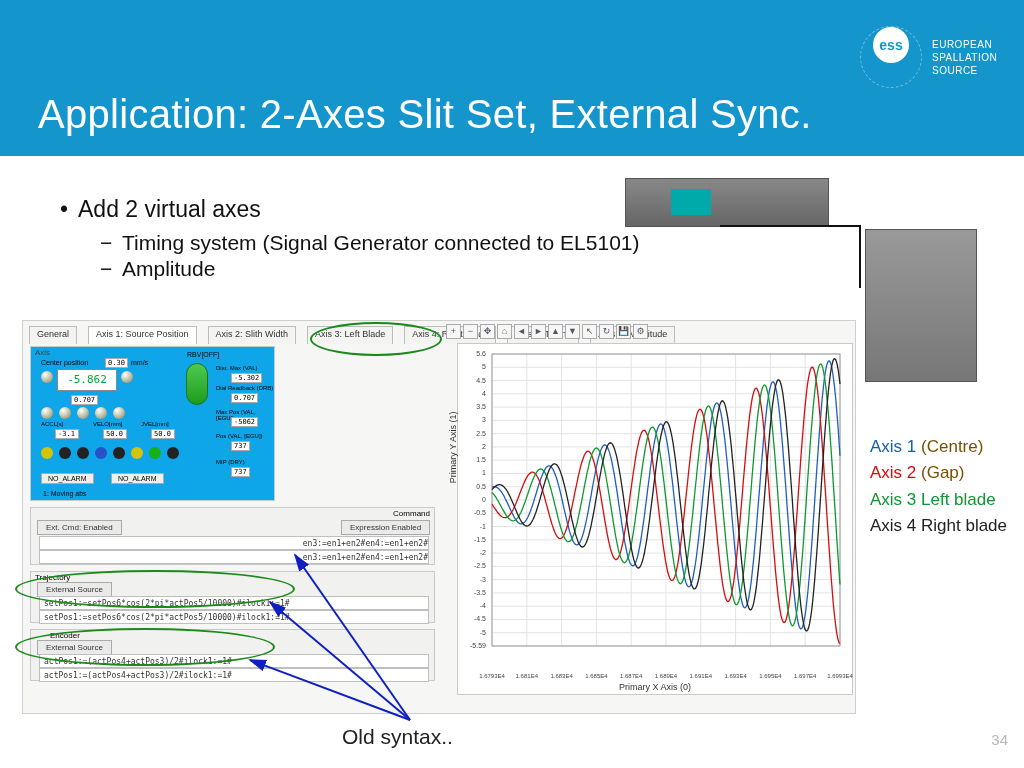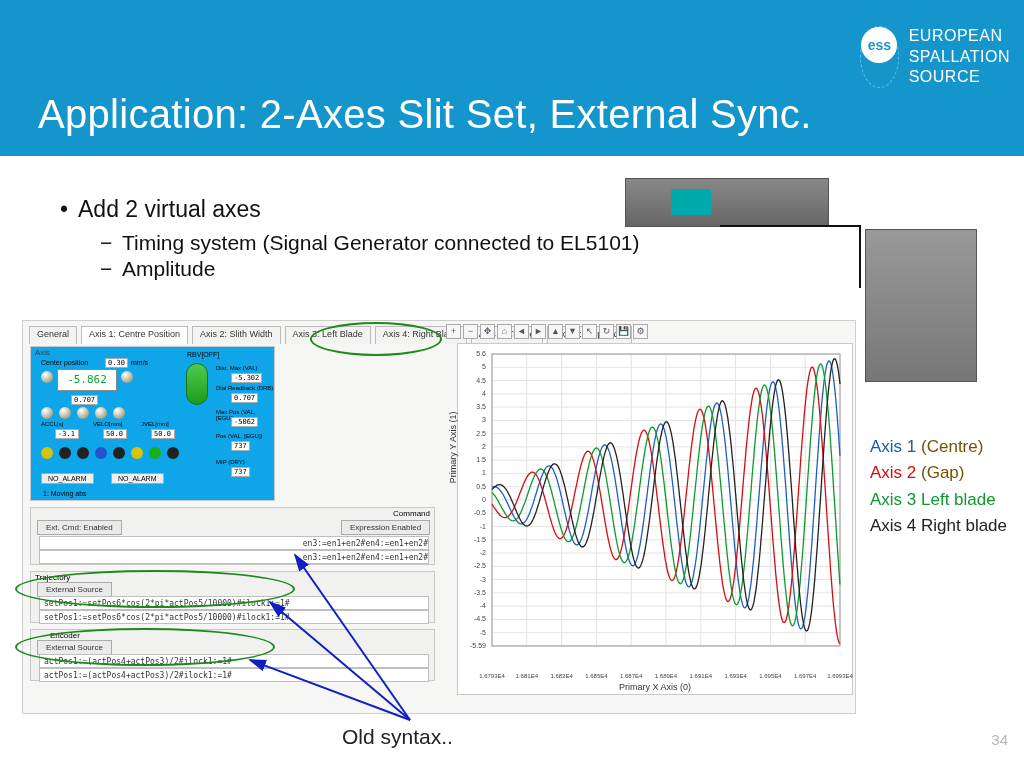--- a/index.html
+++ b/index.html
@@ -5,21 +5,21 @@
   * { box-sizing: border-box; margin: 0; padding: 0; }
   html, body { width: 1024px; height: 768px; font-family: Arial, Helvetica, sans-serif; background:#fff; overflow:hidden; }
   .page { position:relative; width:1024px; height:768px; }
 
   
   .header { position:absolute; left:0; top:0; width:1024px; height:156px; background:#1495cb; }
   .title { position:absolute; left:38px; top:92px; font-size:40px; font-weight:400; color:#fff; letter-spacing:.3px; }
   .logo { position:absolute; right:14px; top:28px; width:150px; height:58px; display:flex; align-items:center; gap:10px; }
   .logo-mark { width:62px; height:62px; border-radius:50%; border:1px dashed rgba(255,255,255,.4); display:flex; align-items:flex-start; justify-content:center; position:relative; }
   .logo-mark .disc { width:36px; height:36px; border-radius:50%; background:#fff; display:flex; align-items:center; justify-content:center; color:#1495cb; font-weight:700; font-size:14px; }
-  .logo-text { color:#fff; font-size:16px; line-height:1.3; letter-spacing:.5px; }
+  .logo-text { color:#fff; font-size:10px; line-height:1.3; letter-spacing:.5px; }
 
   
   .bullets { position:absolute; left:78px; top:196px; font-size:23px; color:#111; }
   .b1 { position:relative; }
   .b1::before { content:"•"; position:absolute; left:-18px; top:0; }
   .sub { margin-left:44px; margin-top:8px; font-size:21px; }
   .sub div { position:relative; margin-bottom:2px; }
   .sub div::before { content:"−"; position:absolute; left:-22px; top:0; }
 
   
@@ -30,21 +30,21 @@
 
   
   .legend { position:absolute; left:870px; top:434px; font-size:17px; line-height:1.55; }
   .legend .a1 span.c { color:#1460ad; } .legend .a1 span.p { color:#7a4f00; }
   .legend .a2 span.c { color:#d40e0e; } .legend .a2 span.p { color:#7a4f00; }
   .legend .a3 { color:#0d9832; }
   .legend .a4 { color:#222; }
 
   
   .app { position:absolute; left:22px; top:320px; width:834px; height:394px; border:1px solid #cfcfcf; background:#f6f6f5; }
-  .tabs { position:absolute; left:6px; top:5px; height:18px; display:flex; gap:5px; font-size:9px; color:#333; }
+  .tabs { position:absolute; left:6px; top:5px; height:18px; display:flex; gap:12px; font-size:9px; color:#333; }
   .tab { padding:2px 7px; background:#f3f3f2; border:1px solid #bcbcbc; border-bottom:none; margin-right:-1px; cursor:pointer; }
   .tab.sel { background:#fff; }
   
   .axisbox { position:absolute; left:7px; top:25px; width:245px; height:155px; border:1px solid #c9c9c9; background:#0ea5e9; }
   .axisbox .hdr { font-size:8px; color:#444; padding:1px 4px; }
   .axisbox .readout { position:absolute; left:26px; top:22px; width:60px; height:22px; background:#fff; border:1px solid #888; color:#0a3; font-family:monospace; font-size:11px; text-align:center; line-height:20px; }
   .tinyknob { width:12px; height:12px; border-radius:50%; background:radial-gradient(circle at 35% 30%, #fff, #b5b59a 60%, #7b7b60); display:inline-block; }
   .circle-row { position:absolute; left:10px; display:flex; gap:6px; }
   .r1 { top:60px; } .r3 { top:100px; }
   .led { width:12px; height:12px; border-radius:50%; background:#222; display:inline-block; }
@@ -119,21 +119,21 @@
   <div class="legend">
     <div class="a1"><span class="c">Axis 1 </span><span class="p">(Centre)</span></div>
     <div class="a2"><span class="c">Axis 2 </span><span class="p">(Gap)</span></div>
     <div class="a3">Axis 3 Left blade</div>
     <div class="a4">Axis 4 Right blade</div>
   </div>
 
   <div class="app">
     <div class="tabs">
       <div class="tab">General</div>
-      <div class="tab sel">Axis 1: Centre Position</div>
+      <div class="tab sel">Axis 1: Source Position</div>
       <div class="tab">Axis 2: Slith Width</div>
       <div class="tab">Axis 3: Left Blade</div>
       <div class="tab">Axis 4: Right Blade</div>
       <div class="tab">Axis 5: Timing</div>
       <div class="tab">Axis 6: Amplitude</div>
     </div>
 
     <div class="axisbox">
       <div class="hdr">Axis</div>
       <span style="position:absolute;left:10px;top:12px;font-size:7px;">Center position</span>

